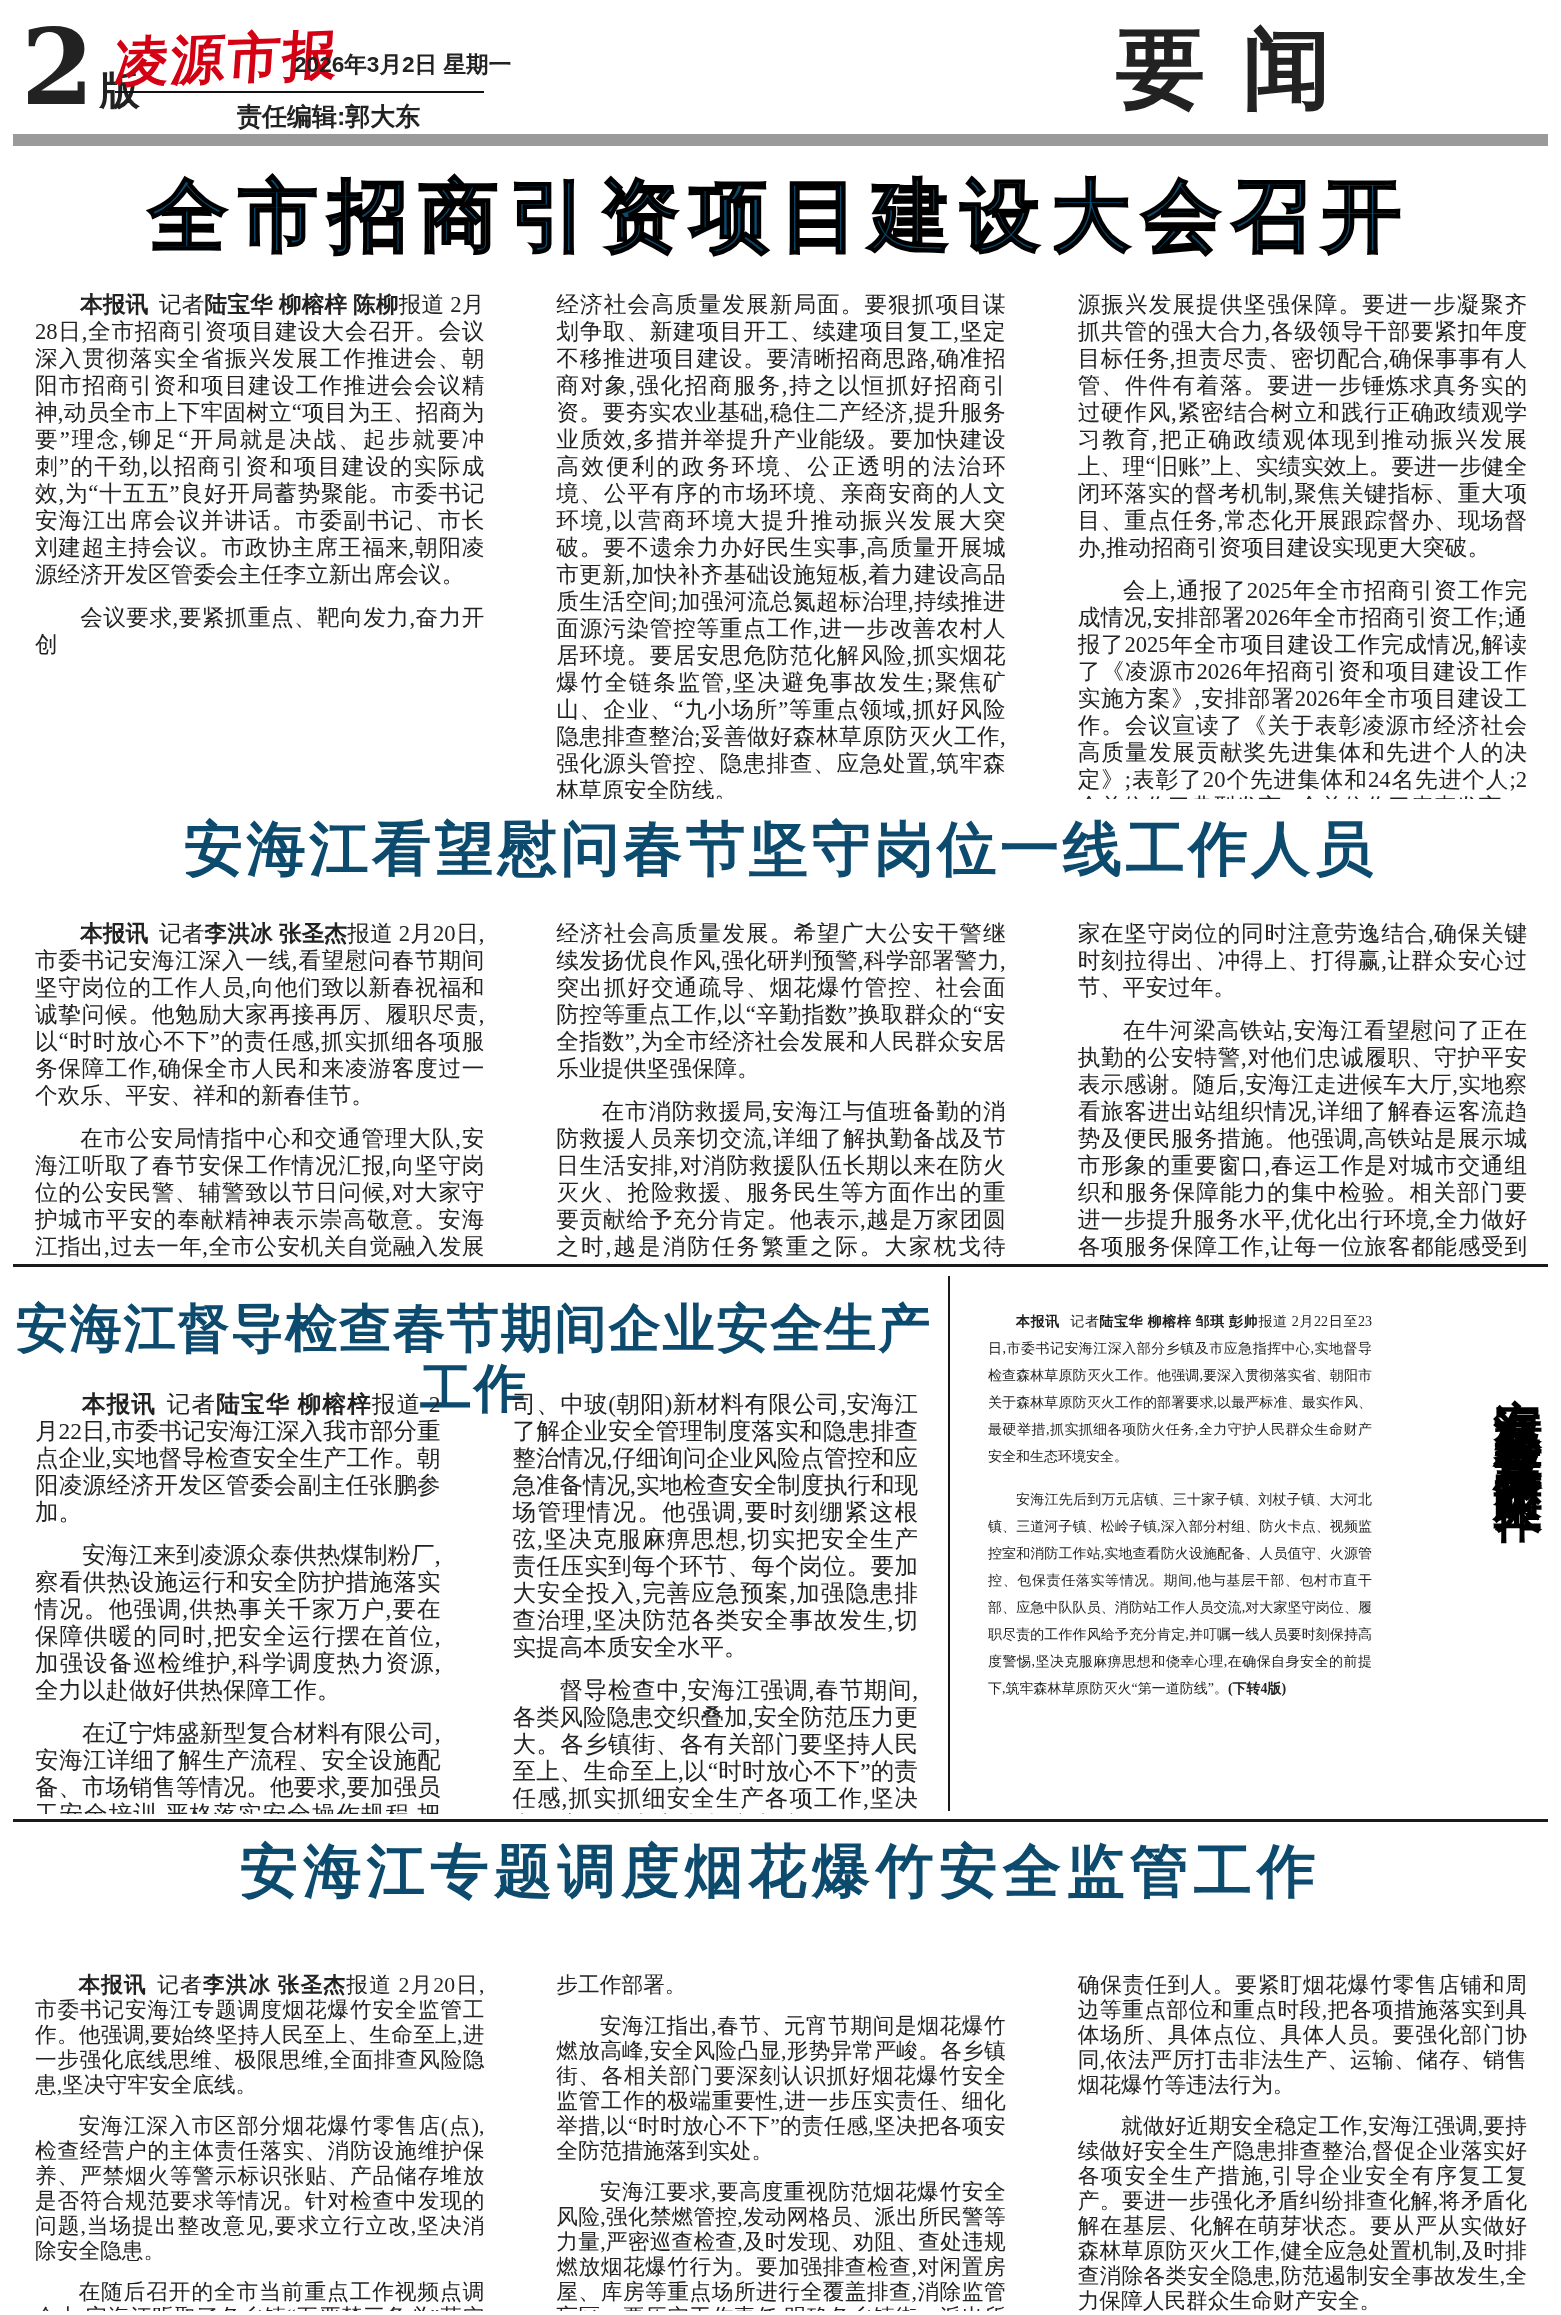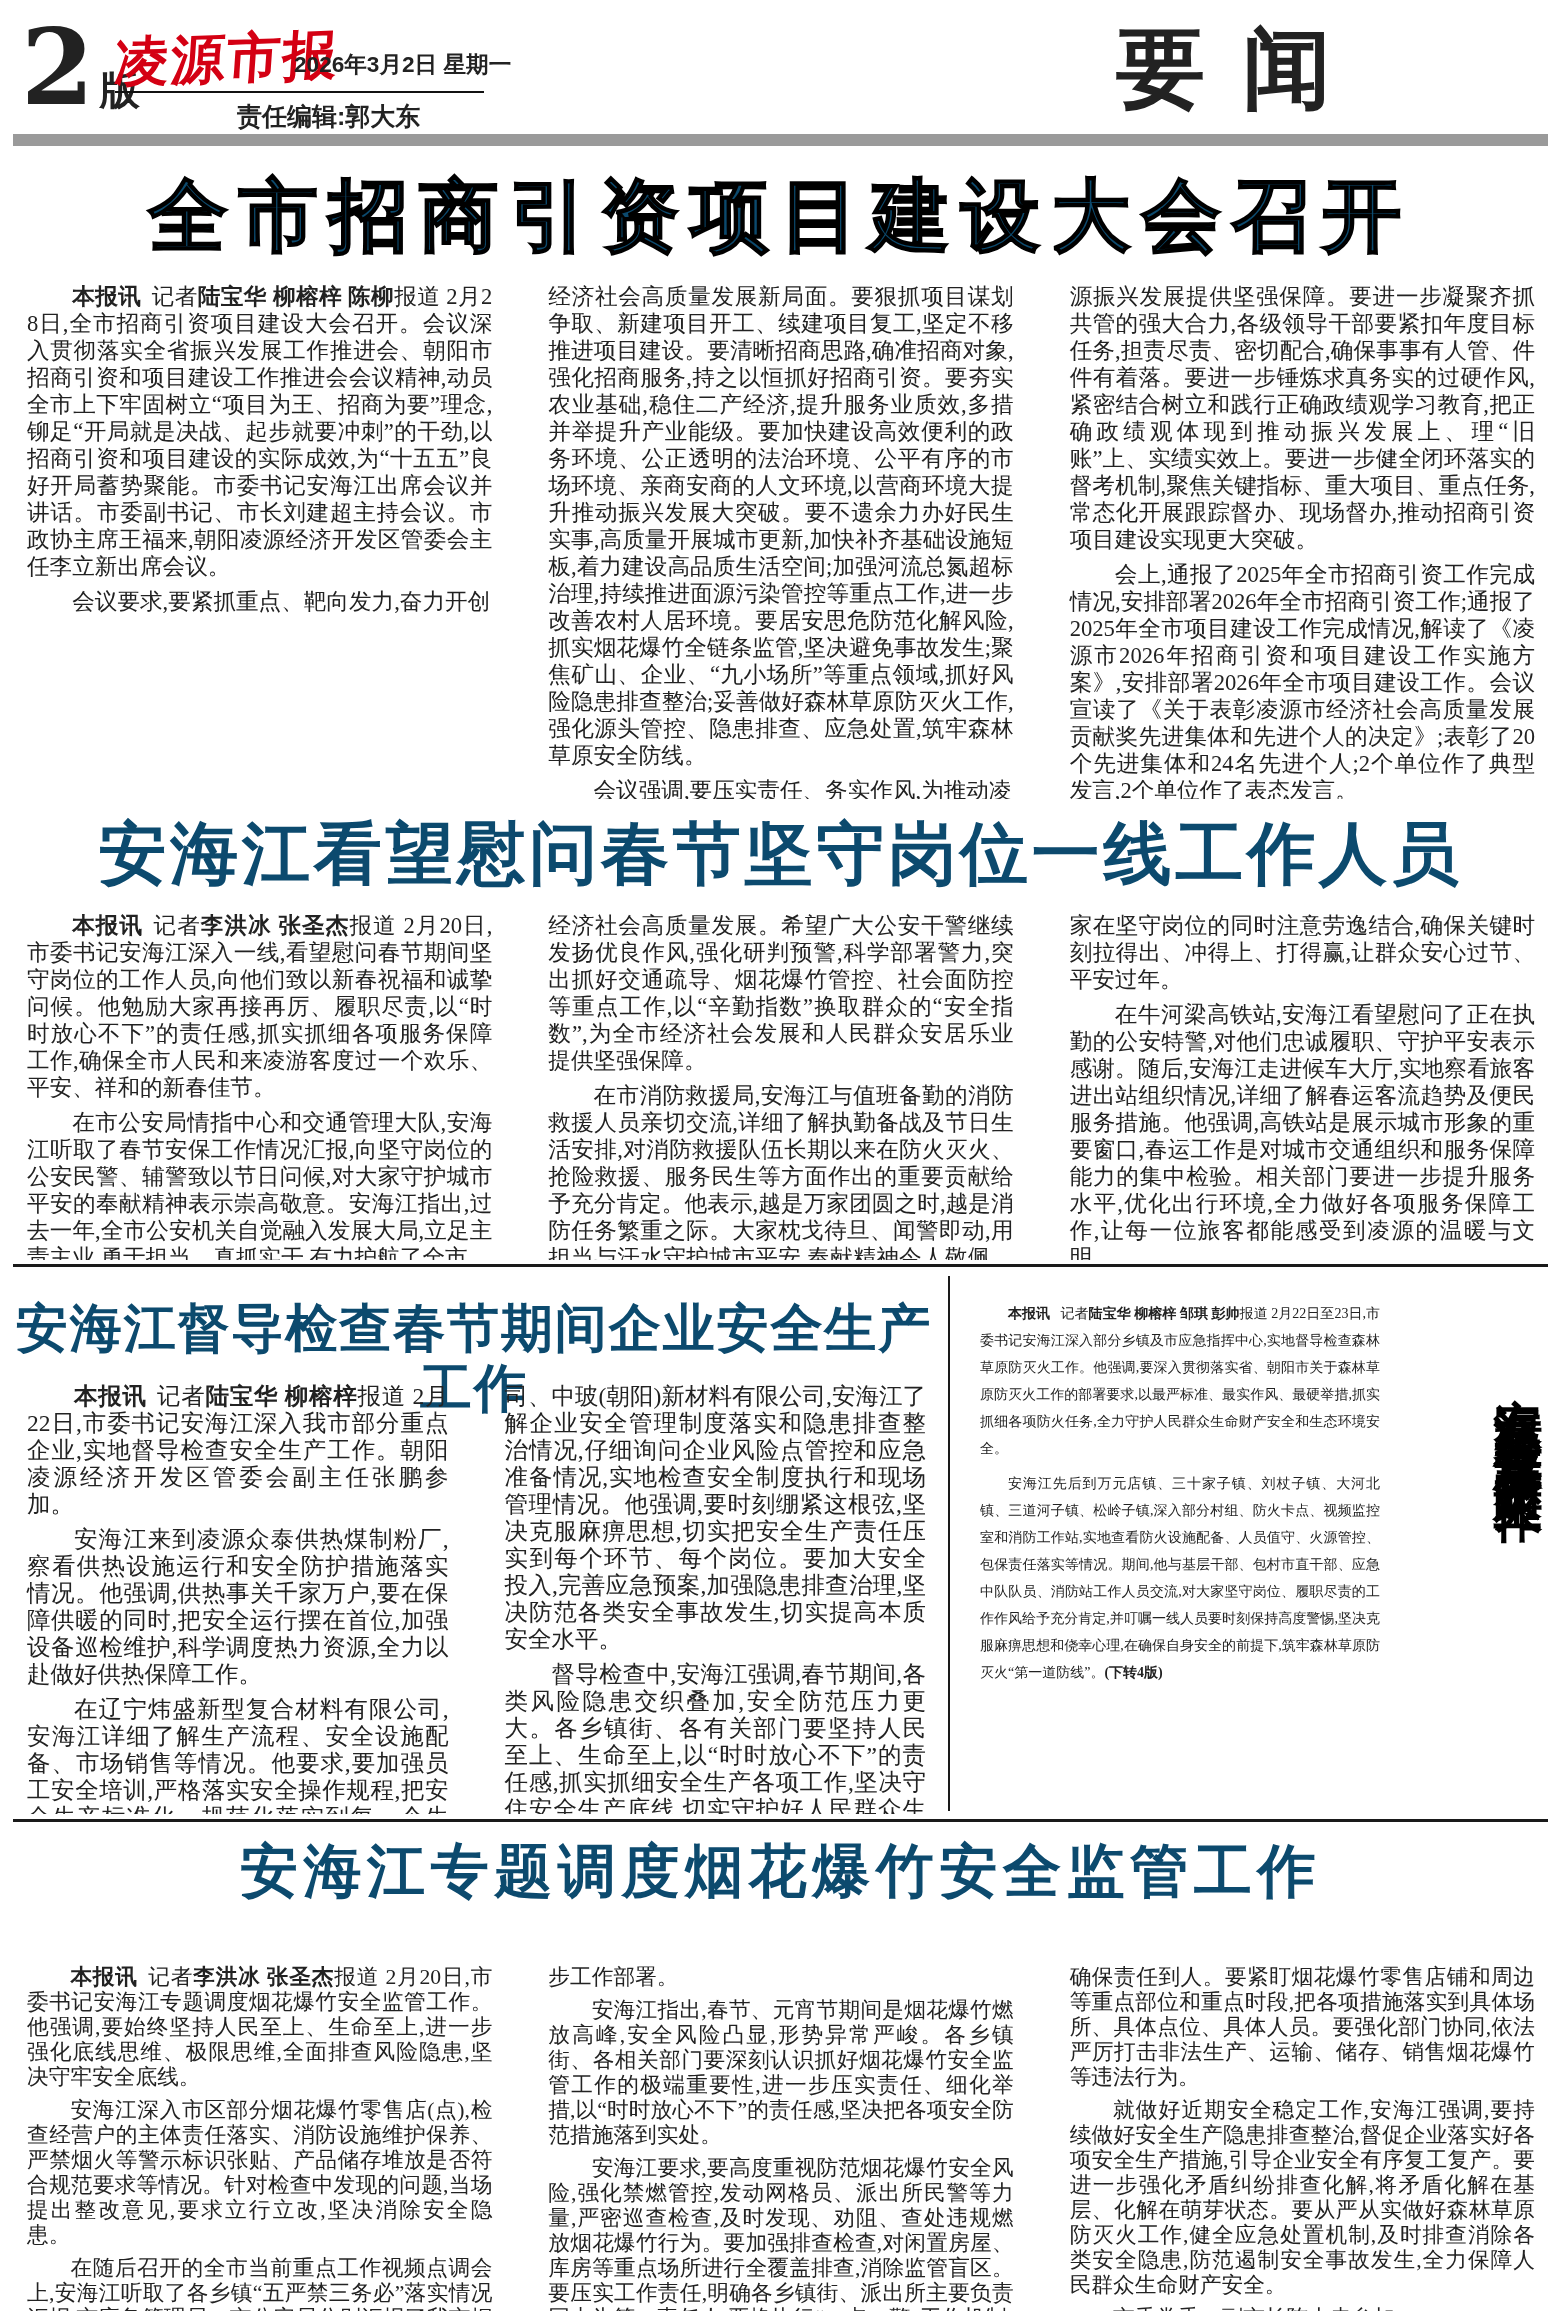--- a/index.html
+++ b/index.html
@@ -16,36 +16,36 @@
   .dateline{position:absolute;left:294px;top:49px;font-size:22.6px;font-weight:bold;
             font-family:"Liberation Sans","DejaVu Sans",sans-serif;}
   .mast-rule{position:absolute;left:115px;top:91px;width:369px;height:1.9px;background:#111;}
   .editor{position:absolute;left:237px;top:100px;font-size:25px;font-weight:bold;
           font-family:"Liberation Sans","DejaVu Sans",sans-serif;}
   .section-title{position:absolute;left:1116px;top:25px;font-size:89px;line-height:1;font-weight:900;
                  font-family:"Liberation Serif","DejaVu Serif",serif;letter-spacing:7.5px;}
   .gray-bar{position:absolute;left:13px;top:134px;width:1535px;height:12.2px;background:#9a9a9a;}
 
   
-  .para{margin:8px;text-indent:2em;text-align:justify;word-break:break-all;}
+  .para{margin:16px;text-indent:2em;text-align:justify;word-break:break-all;}
   .para.cont{text-indent:0;}
   .lead{font-weight:bold;margin-right:10.4px;}
   .col{overflow:hidden;}
 
   .hl{position:absolute;left:0;width:100%;margin:0;text-align:center;color:#0c4a6e;font-weight:900;}
 
   
   .hl-a1{top:173px;font-size:79px;line-height:1.1;letter-spacing:11.3px;
          font-family:"Liberation Sans","DejaVu Sans",sans-serif;-webkit-text-stroke:1.9px #000;}
   .body-a1{position:absolute;left:19px;top:275px;width:1524px;height:524px;display:flex;gap:40px;
            font-size:22.6px;line-height:27px;}
   .body-a1 .col{flex:1;}
 
   
-  .hl-a2{top:817px;font-size:68px;line-height:1.1;letter-spacing:3.8px;}
+  .hl-a2{top:817px;font-size:59px;line-height:1.1;letter-spacing:3.8px;}
   .body-a2{position:absolute;left:19px;top:904px;width:1524px;height:356px;display:flex;gap:40px;
            font-size:22.6px;line-height:27px;}
   .body-a2 .col{flex:1;}
 
   .rule-h{position:absolute;left:13px;width:1535px;height:2.8px;background:#1a1a1a;}
   .rule-1{top:1264px;}
   .rule-2{top:1819px;}
   .rule-v{position:absolute;left:948px;top:1276px;width:1.9px;height:535px;background:#1a1a1a;}
 
   

